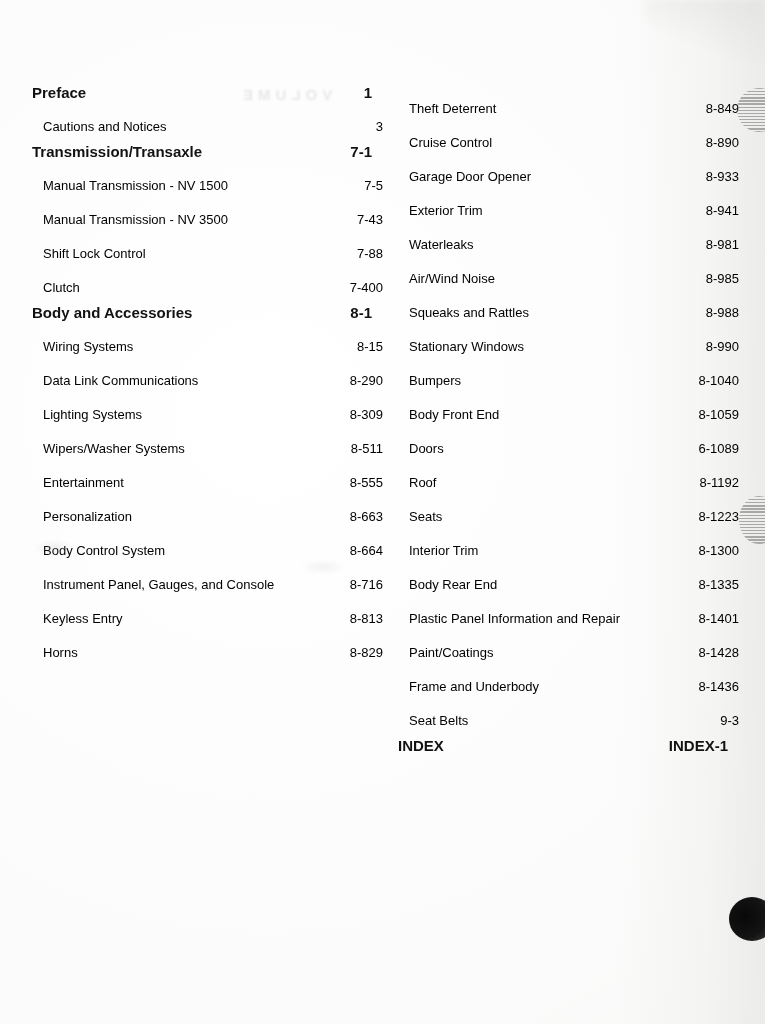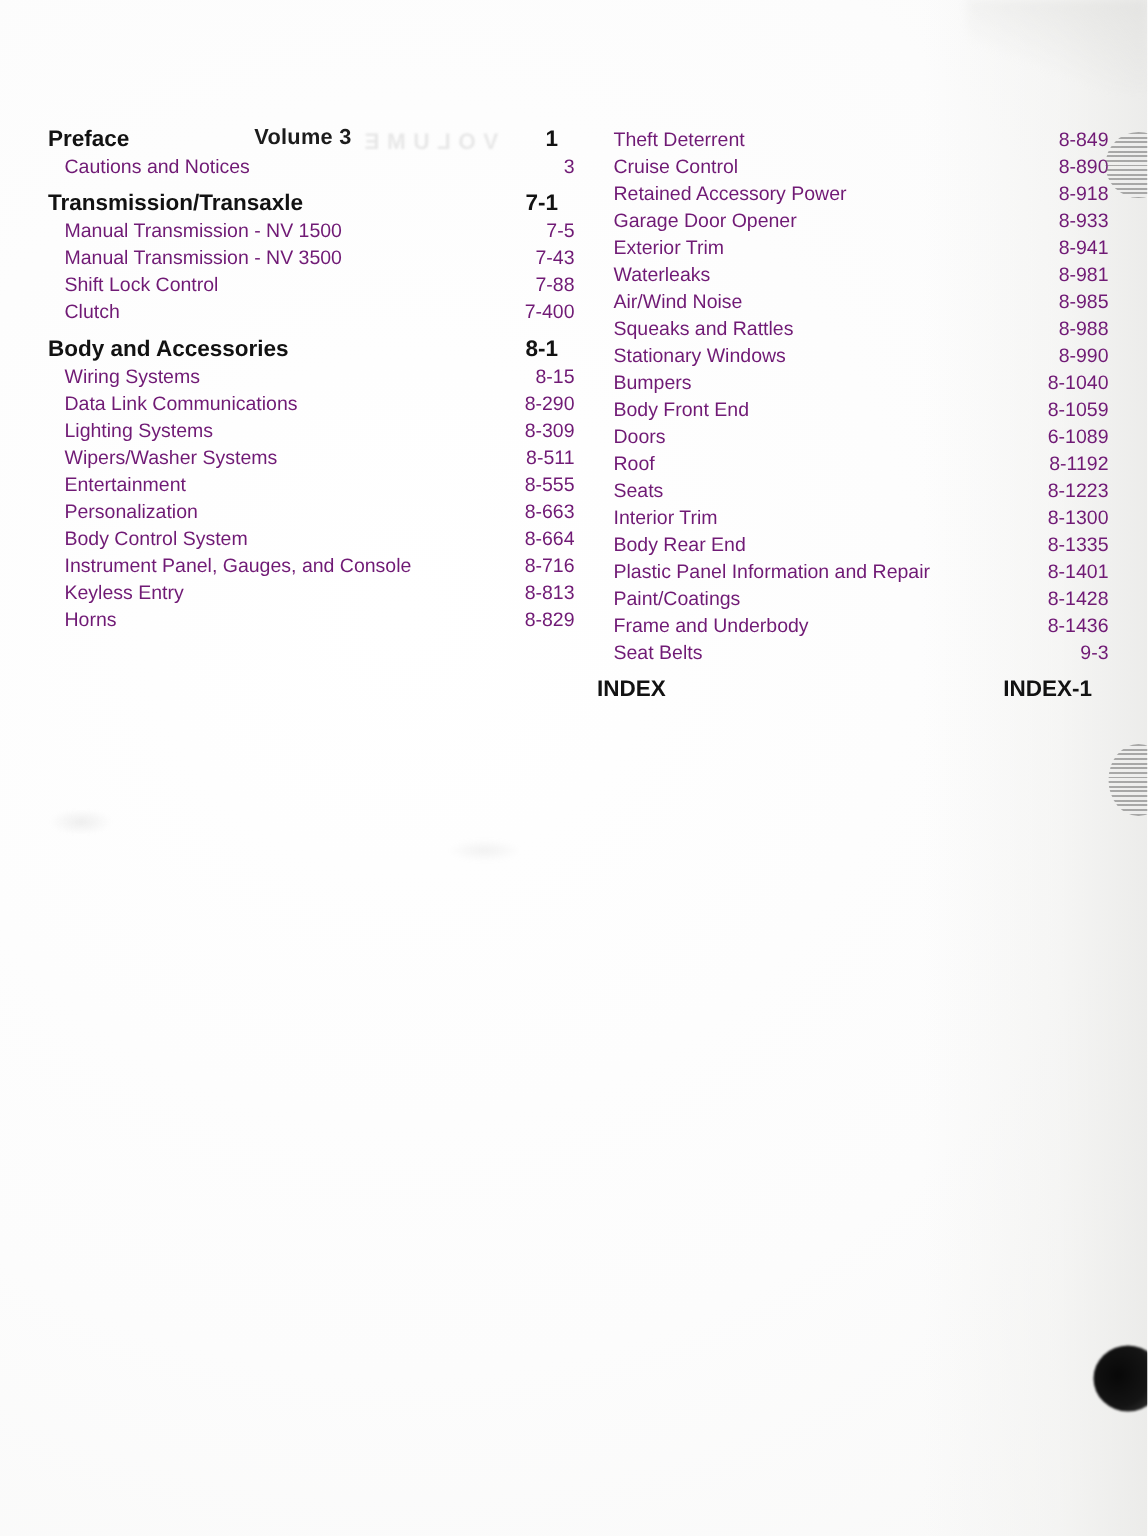--- a/index.html
+++ b/index.html
@@ -100,21 +100,22 @@
     color: #121212;
   }
   .entry.section .page { font-weight: bold; }
   .entry.section .leader::before { letter-spacing: 1.5px; color: #3d3d3d; }
 
   
   .entry.sub {
     font-size: 13px;
     font-weight: normal;
     padding-left: 11px;
-    color: #701a75;
+    color: #000000;
+    margin-top: 16px;
   }
   .entry.sub .leader::before { color: #555; letter-spacing: 1.45px; }
 
   
   .col > .entry:first-child.section { margin-top: 0; }
 
   
   .artifact { position: absolute; pointer-events: none; }
 
   #ghost-text {
@@ -179,21 +180,20 @@
 </head>
 <body>
 
 <div id="page">
 
   <div id="paper-tone"></div>
   <div id="scan-shade"></div>
 
   <div id="ghost-text">VOLUME</div>
 
-  <div class="vol-title">Volume 3</div>
 
   <div id="columns">
     <div class="col col-left" id="col-left">
         <div class="entry section">
           <span class="label">Preface</span>
           <span class="leader"></span>
           <span class="page">1</span>
         </div>
         <div class="entry sub">
           <span class="label">Cautions and Notices</span>
@@ -284,25 +284,20 @@
     <div class="col col-right" id="col-right">
         <div class="entry sub">
           <span class="label">Theft Deterrent</span>
           <span class="leader"></span>
           <span class="page">8-849</span>
         </div>
         <div class="entry sub">
           <span class="label">Cruise Control</span>
           <span class="leader"></span>
           <span class="page">8-890</span>
-        </div>
-        <div class="entry sub">
-          <span class="label">Retained Accessory Power</span>
-          <span class="leader"></span>
-          <span class="page">8-918</span>
         </div>
         <div class="entry sub">
           <span class="label">Garage Door Opener</span>
           <span class="leader"></span>
           <span class="page">8-933</span>
         </div>
         <div class="entry sub">
           <span class="label">Exterior Trim</span>
           <span class="leader"></span>
           <span class="page">8-941</span>

